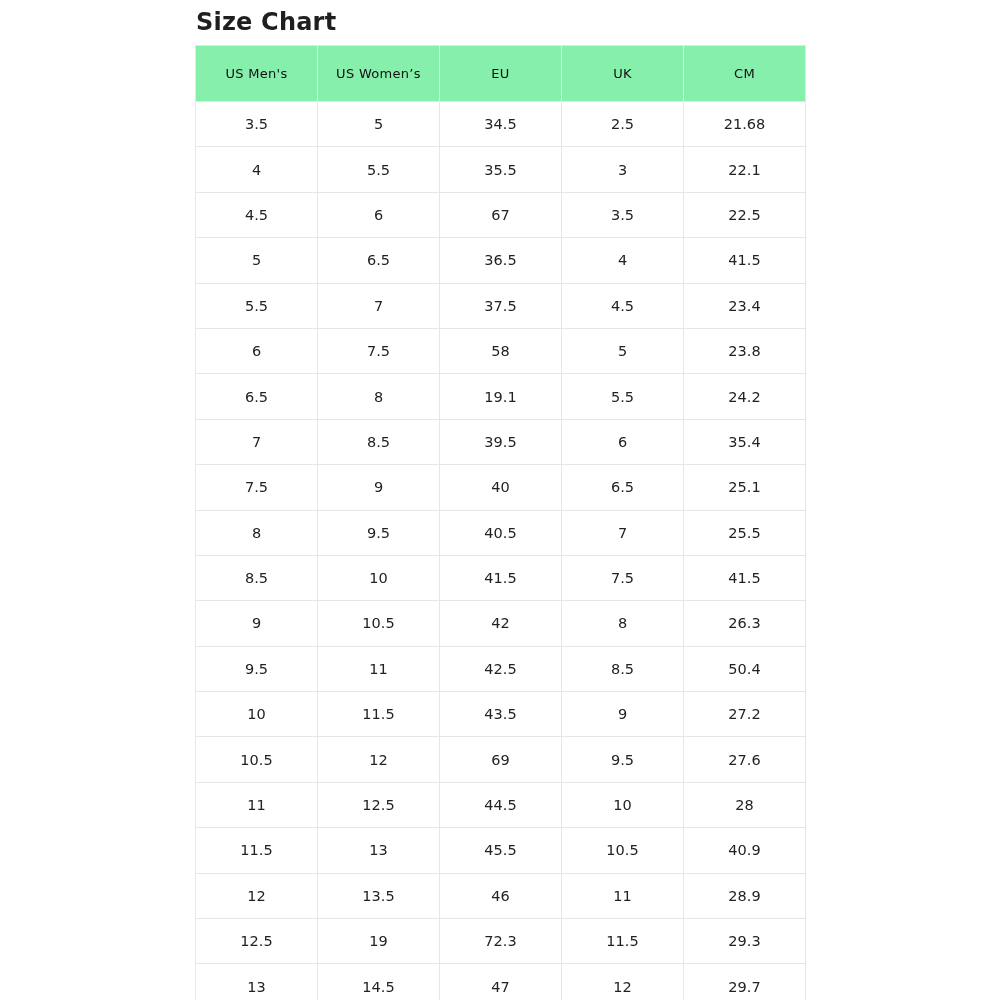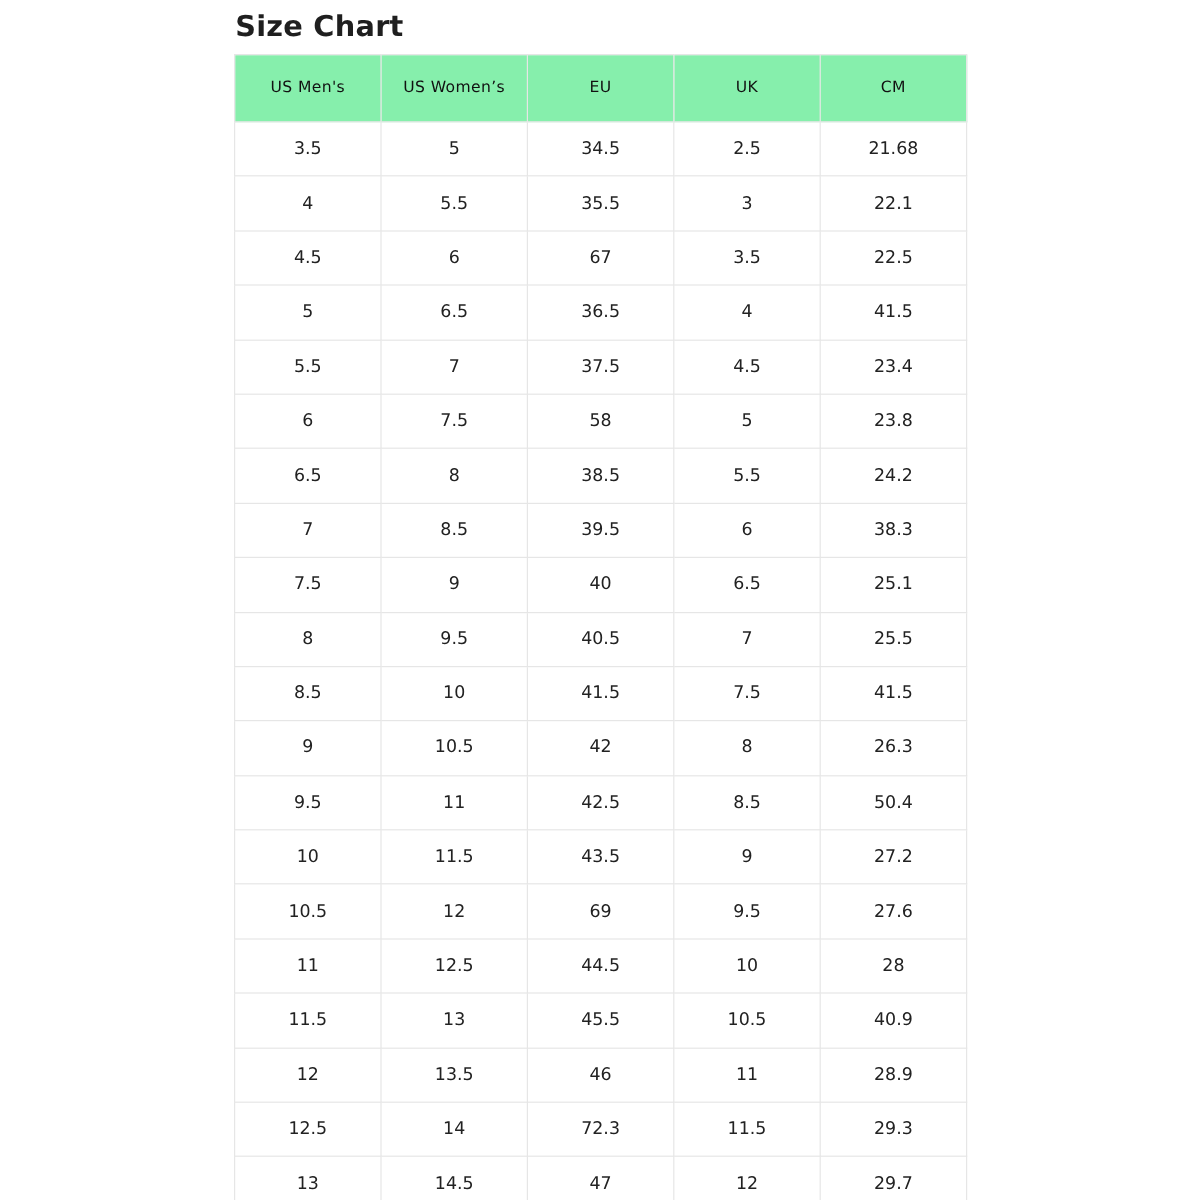--- a/index.html
+++ b/index.html
@@ -131,30 +131,30 @@
         <tr>
           <td>6</td>
           <td>7.5</td>
           <td>58</td>
           <td>5</td>
           <td>23.8</td>
         </tr>
         <tr>
           <td>6.5</td>
           <td>8</td>
-          <td>38.5</td>
+          <td>19.1</td>
           <td>5.5</td>
           <td>24.2</td>
         </tr>
         <tr>
           <td>7</td>
           <td>8.5</td>
           <td>39.5</td>
           <td>6</td>
-          <td>38.3</td>
+          <td>35.4</td>
         </tr>
         <tr>
           <td>7.5</td>
           <td>9</td>
           <td>40</td>
           <td>6.5</td>
           <td>25.1</td>
         </tr>
         <tr>
           <td>8</td>
@@ -214,21 +214,21 @@
         </tr>
         <tr>
           <td>12</td>
           <td>13.5</td>
           <td>46</td>
           <td>11</td>
           <td>28.9</td>
         </tr>
         <tr>
           <td>12.5</td>
-          <td>14</td>
+          <td>19</td>
           <td>72.3</td>
           <td>11.5</td>
           <td>29.3</td>
         </tr>
         <tr>
           <td>13</td>
           <td>14.5</td>
           <td>47</td>
           <td>12</td>
           <td>29.7</td>

